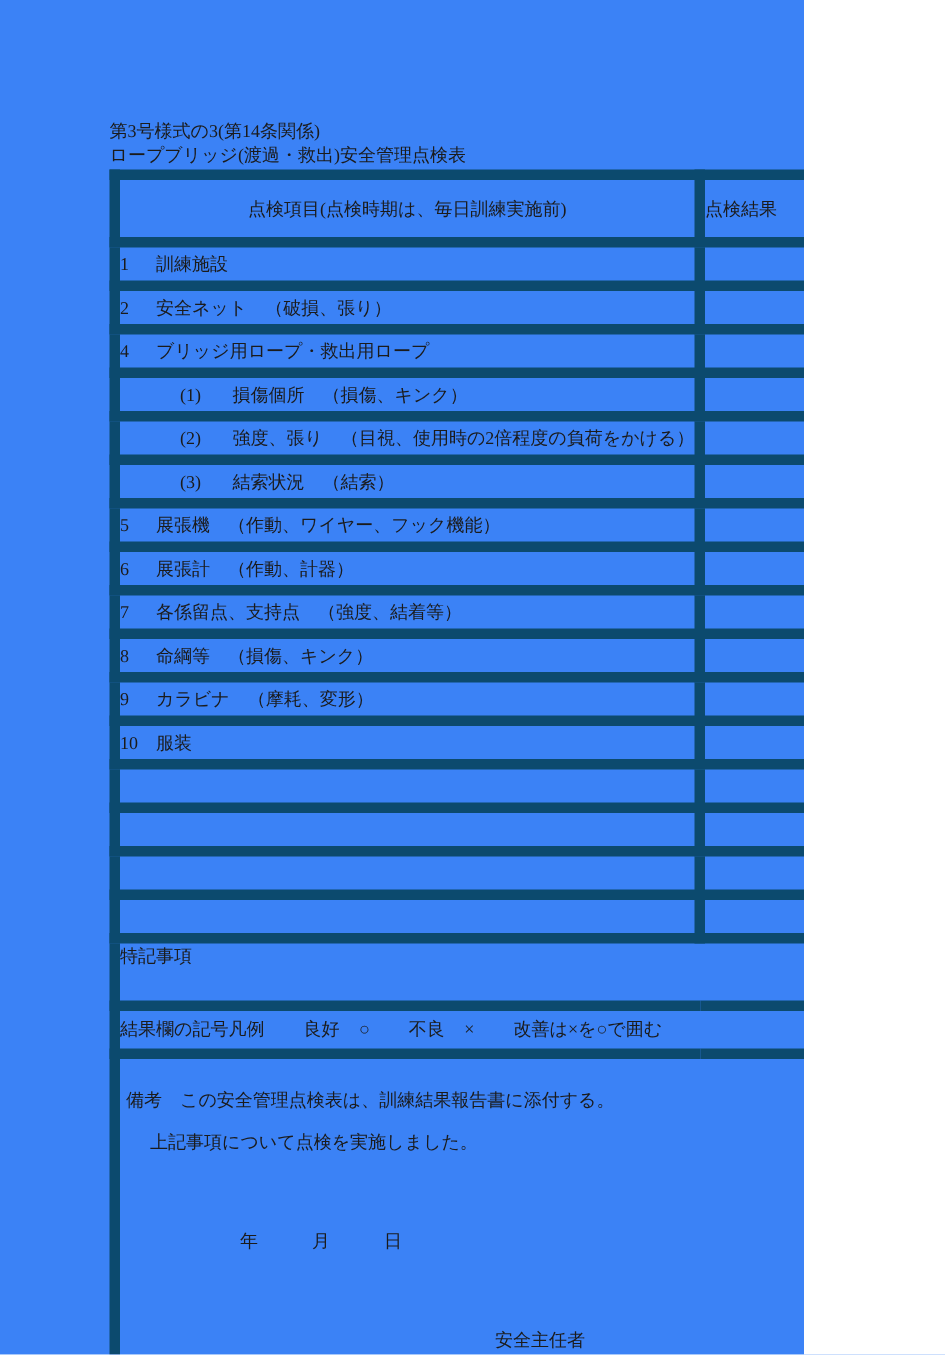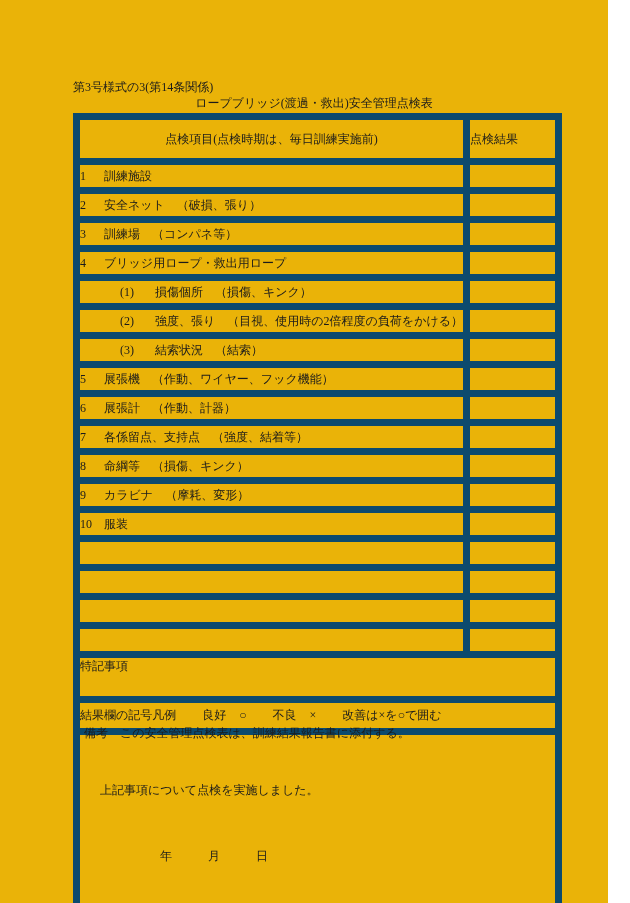--- a/index.html
+++ b/index.html
@@ -1,26 +1,26 @@
 <!DOCTYPE html>
 <html><head>
 <meta charset="utf-8">
 <style>
   html,body { margin:0; padding:0; background:#ffffff; }
   .page {
     position:relative;
-    width:608px; height:903px;
-    background:#eab308;
+    width:536px; height:903px;
+    background:#3b82f6;
     font-family:"Liberation Serif","DejaVu Serif",serif;
     color:#1b1b1b;
     font-size:12px;
     overflow:hidden;
   }
   .form-number { position:absolute; left:73px; top:79px; white-space:pre; }
-  .doc-title   { position:absolute; left:73px; top:95px; width:482px; text-align:center; white-space:pre; }
+  .doc-title   { position:absolute; left:73px; top:95px; width:482px; white-space:pre; }
 
   table.checklist {
     position:absolute; left:73px; top:113px;
     width:482px;
     border-collapse:collapse;
     table-layout:fixed;
   }
   .checklist td {
     border:7px solid #0c4a6e;
     font-weight:normal;
@@ -70,24 +70,20 @@
       <td class="header-item">点検項目(点検時期は、毎日訓練実施前)</td>
       <td class="header-result">点検結果</td>
     </tr>
 
     <tr class="item-row">
       <td class="item-cell"><span class="num">1</span><span>訓練施設</span></td>
       <td></td>
     </tr>
     <tr class="item-row">
       <td class="item-cell"><span class="num">2</span><span>安全ネット　（破損、張り）</span></td>
-      <td></td>
-    </tr>
-    <tr class="item-row">
-      <td class="item-cell"><span class="num">3</span><span>訓練場　（コンパネ等）</span></td>
       <td></td>
     </tr>
     <tr class="item-row">
       <td class="item-cell"><span class="num">4</span><span>ブリッジ用ロープ・救出用ロープ</span></td>
       <td></td>
     </tr>
     <tr class="item-row sub">
       <td class="item-cell"><span class="num">(1)</span><span>損傷個所　（損傷、キンク）</span></td>
       <td></td>
     </tr>

